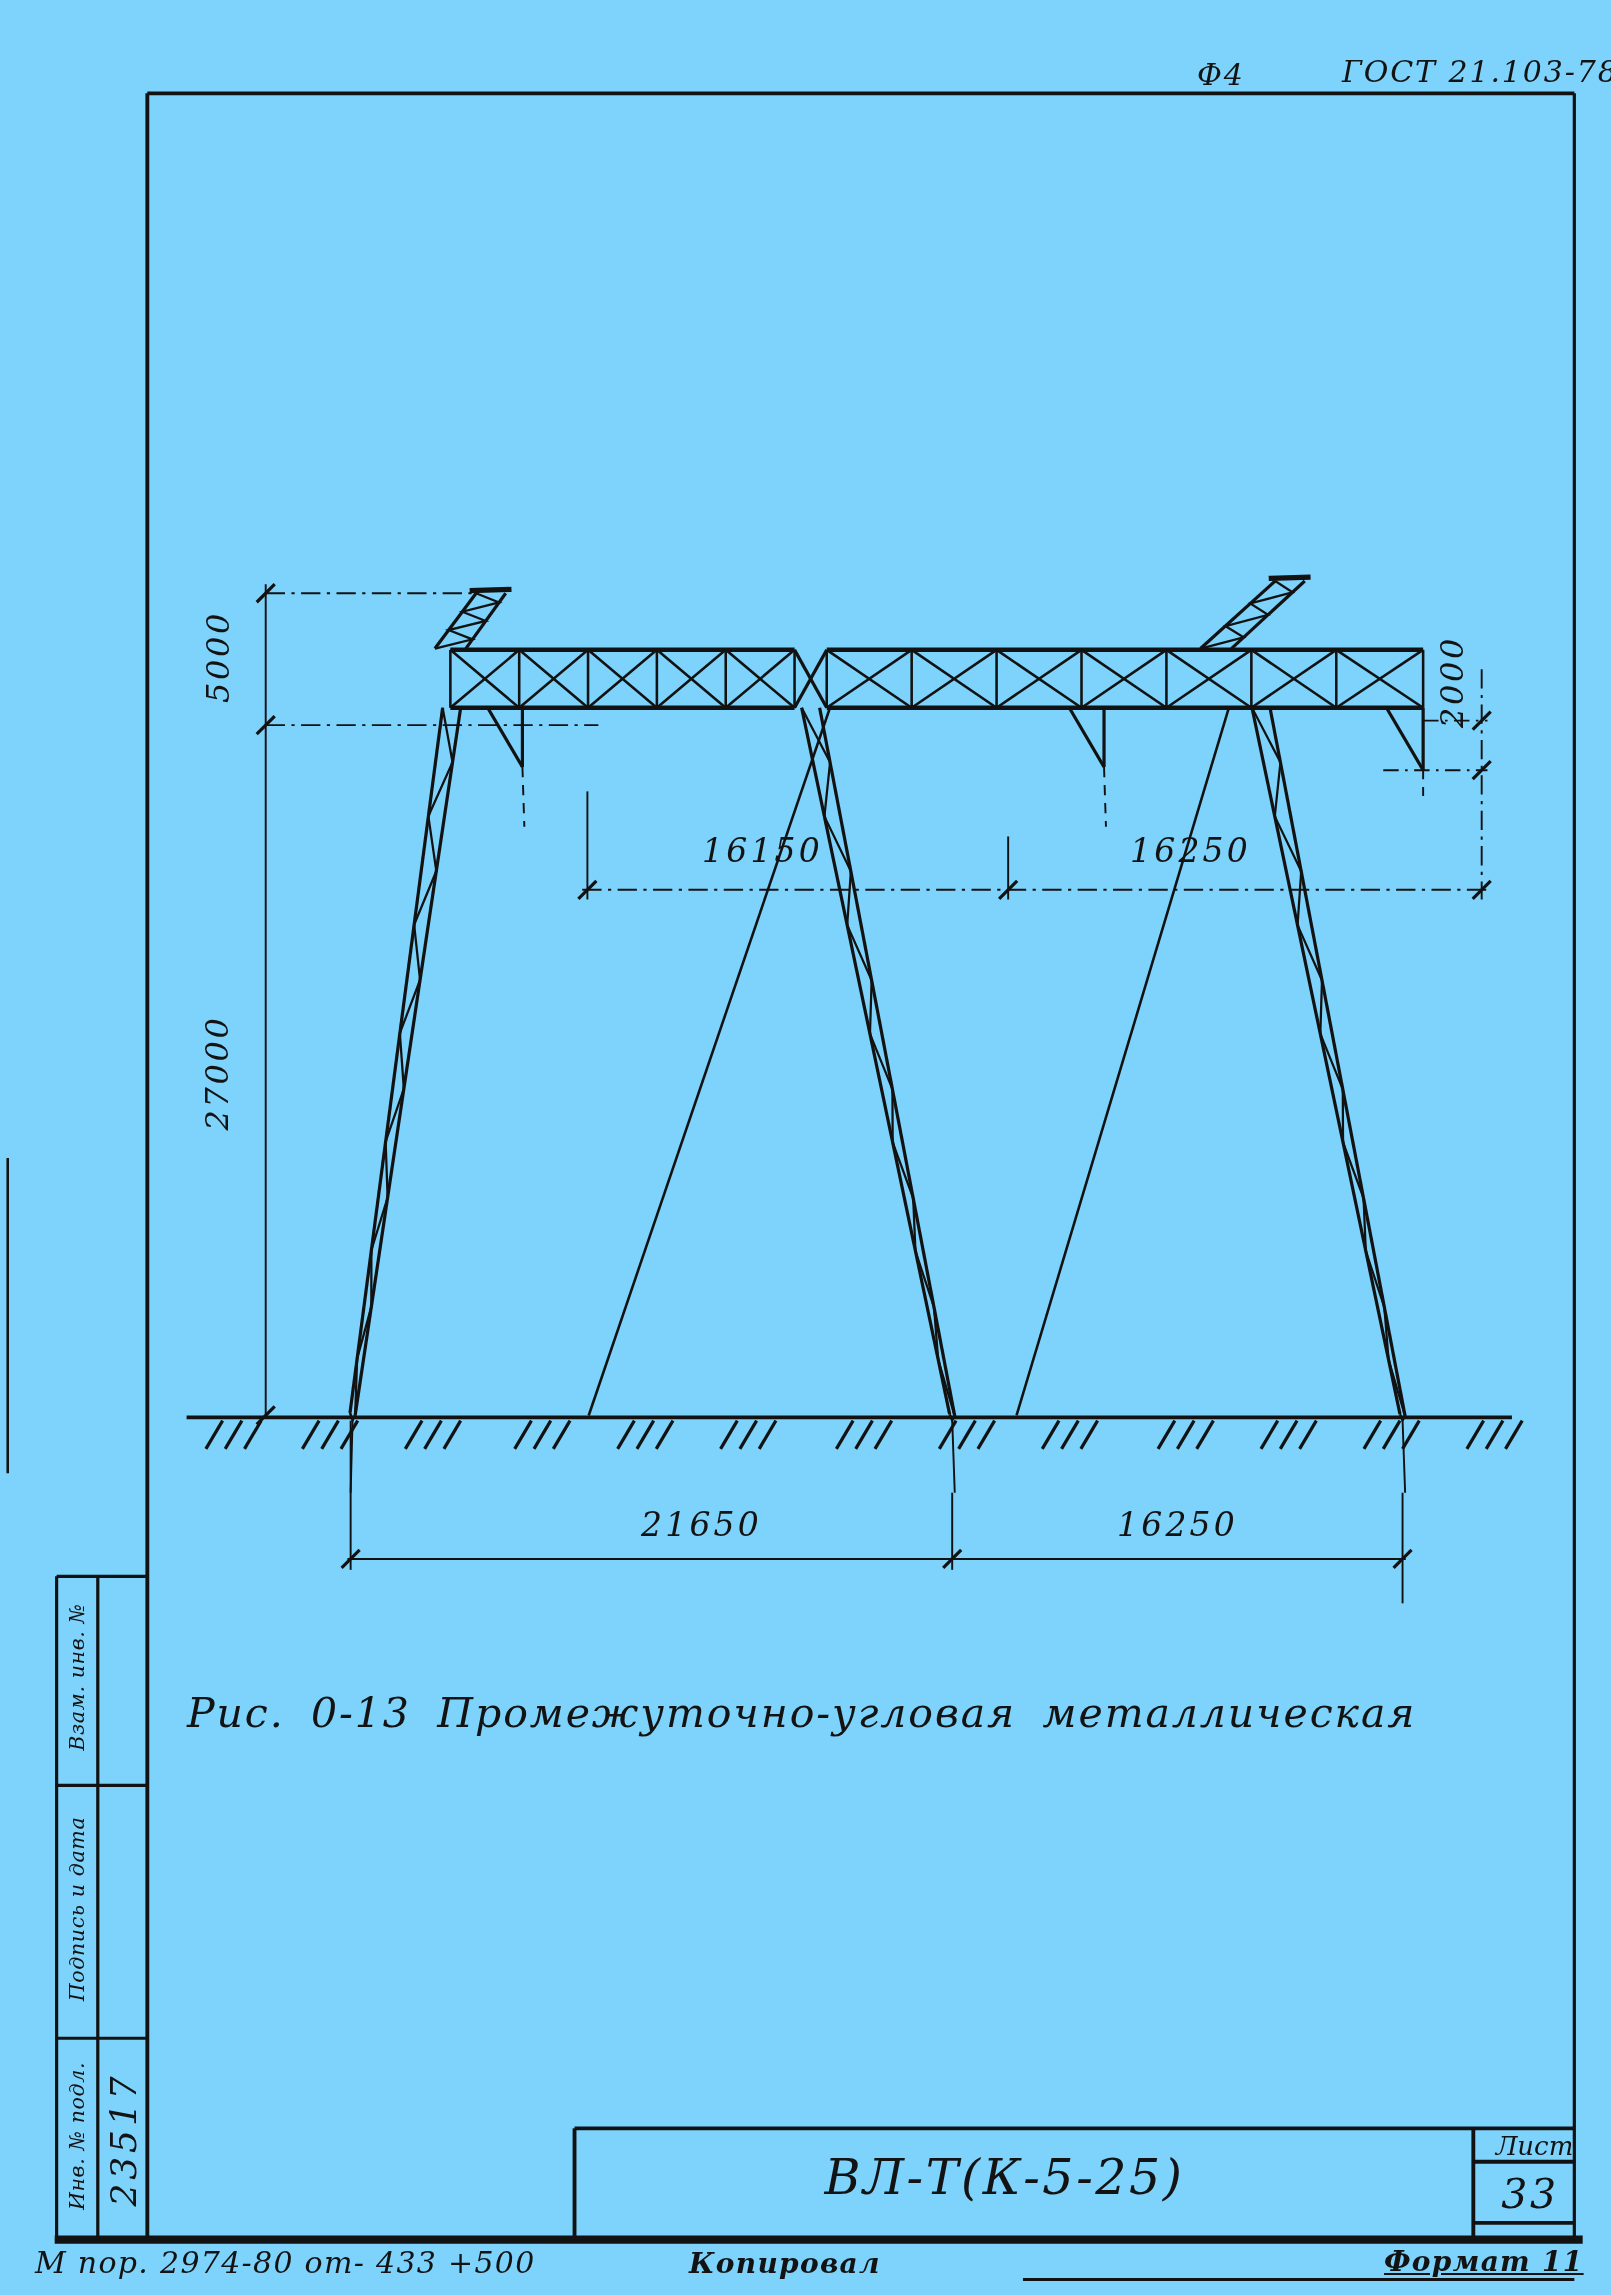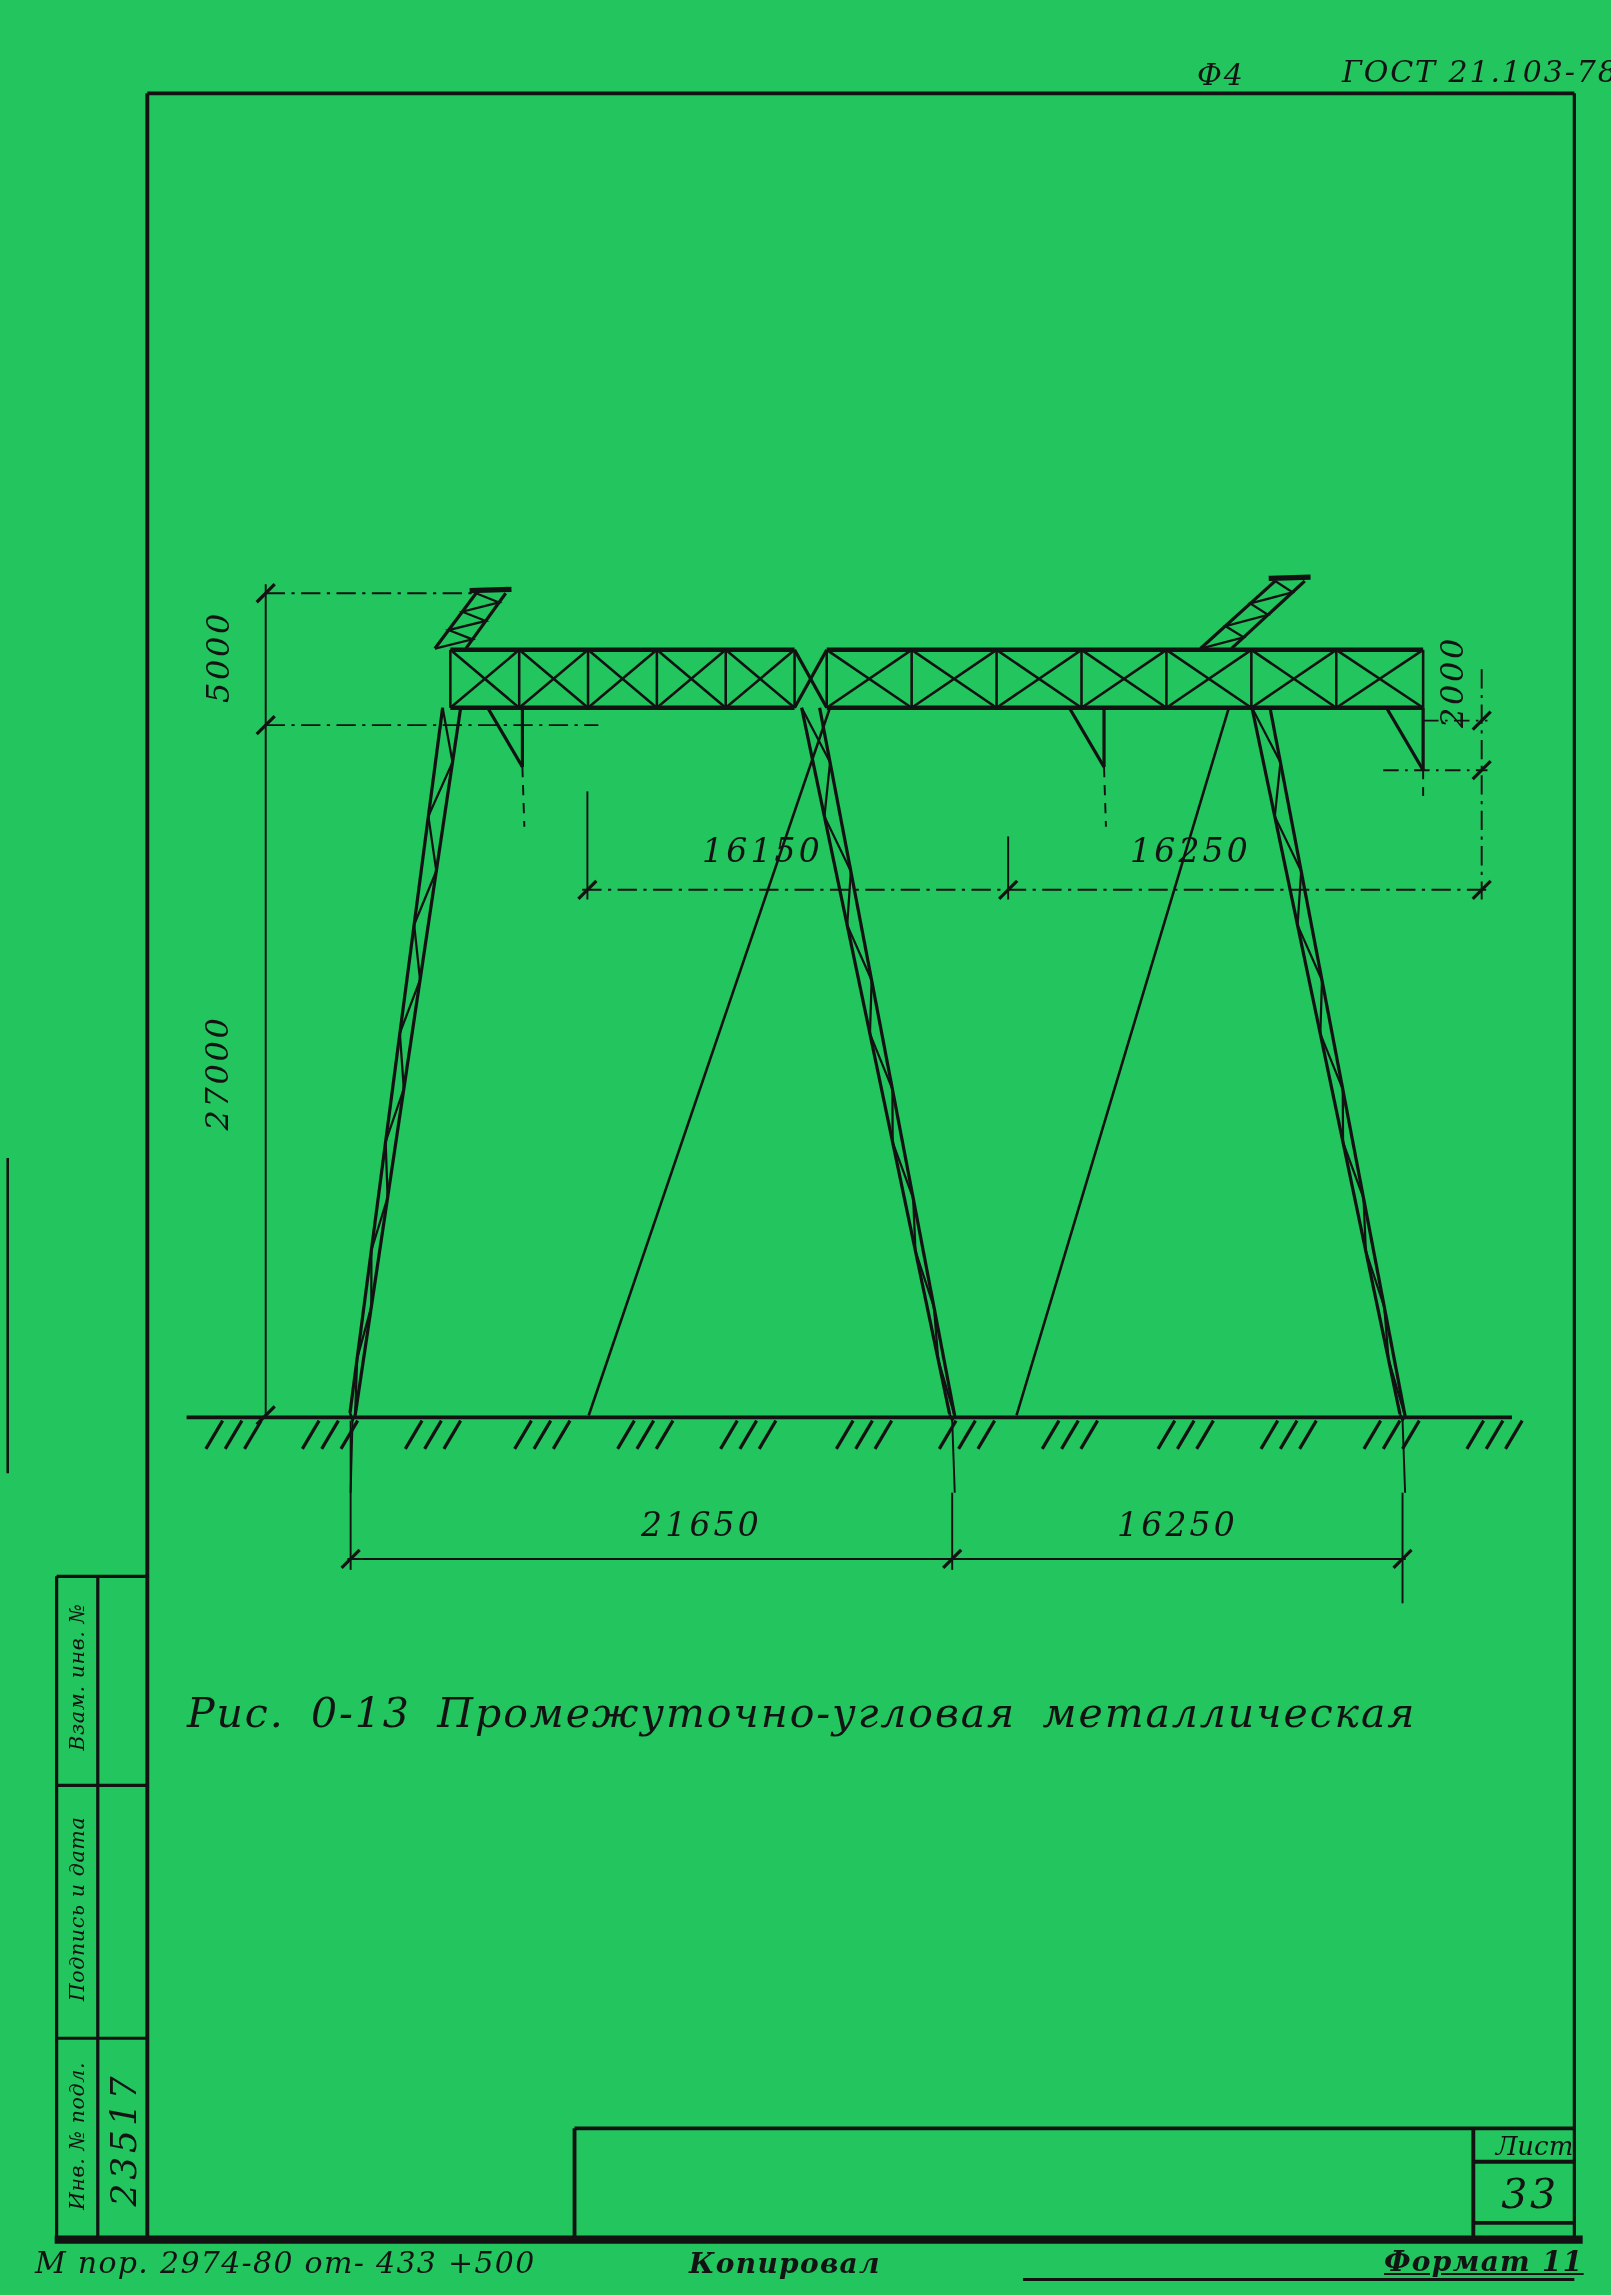--- a/index.html
+++ b/index.html
@@ -1,16 +1,16 @@
 <!DOCTYPE html>
 <html style="font-size:10.3px"><head>
 <meta charset="utf-8">
 <style>
   html,body{margin:0;padding:0;background:#ffffff;}
-  .page{position:relative;width:1611px;height:2295px;background:#22c55e;overflow:hidden;
+  .page{position:relative;width:1611px;height:2295px;background:#7dd3fc;overflow:hidden;
         font-family:"DejaVu Serif", serif;color:#141414;}
   .art{position:absolute;left:0;top:0;width:1611px;height:2295px;}
   .lbl{position:absolute;font-style:italic;white-space:nowrap;color:#131313;}
   .rot{transform:rotate(-90deg);transform-origin:center;text-align:center;}
   .ctr{text-align:center;}
   .dim{font-size:33px;letter-spacing:3.2px;font-style:italic;}
   .dimv{font-size:32px;letter-spacing:2.6px;}
   .cap{font-size:41px;letter-spacing:1.9px;word-spacing:11.6px;}
   .cap2{font-size:41px;letter-spacing:1.9px;word-spacing:51px;}
   .hdr{font-size:30px;letter-spacing:1.9px;}
@@ -236,20 +236,21 @@
   <div class="lbl ctr dim" style="left:605px;top:1505px;width:193px;">21650</div>
   <div class="lbl ctr dim" style="left:1081px;top:1505px;width:193px;">16250</div>
 
   <div class="lbl cap" style="left:187px;top:1689px;">Рис. 0-13 Промежуточно-угловая  металлическая</div>
 
   <div class="lbl rot stampl" style="left:-26px;top:1665px;width:206px;">Взам. инв. №</div>
   <div class="lbl rot stampl" style="left:-26px;top:1897px;width:206px;">Подпись и дата</div>
   <div class="lbl rot stampl" style="left:-26px;top:2124px;width:206px;">Инв. № подл.</div>
   <div class="lbl rot inv" style="left:46px;top:2119px;width:154px;">23517</div>
 
+  <div class="lbl ctr code" style="left:747px;top:2149px;width:515px;">ВЛ-Т(К-5-25)</div>
   <div class="lbl ctr sheetl" style="left:1476px;top:2131px;width:117px;font-style:italic;">Лист</div>
   <div class="lbl ctr sheetn" style="left:1476px;top:2170px;width:108px;">33</div>
 
   <div class="lbl note" style="left:35px;top:2245px;">М пор. 2974-80 от- 433 +500</div>
   <div class="lbl foot" style="left:689px;top:2247px;">Копировал</div>
   <div class="lbl foot" style="left:1384px;top:2245px;text-decoration:underline;">Формат 11</div>
 </div>
 
 
 </body></html>

